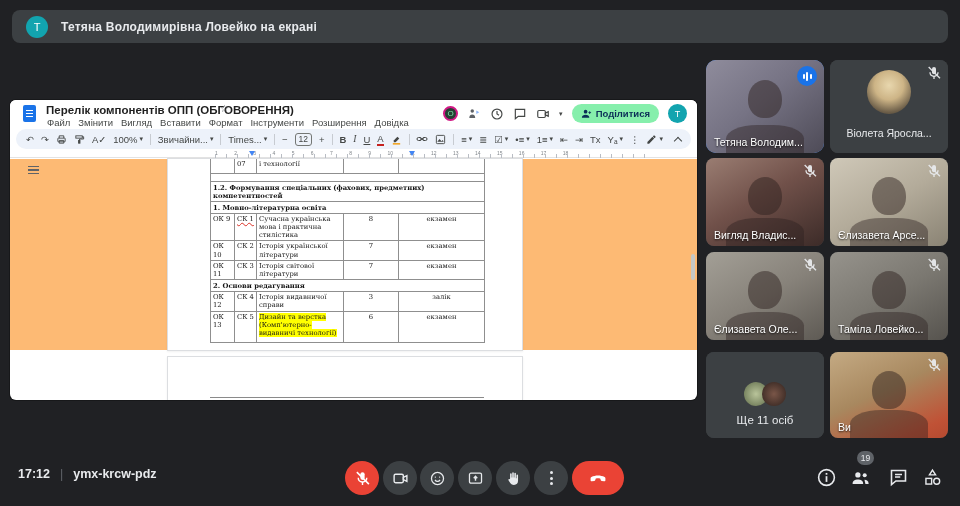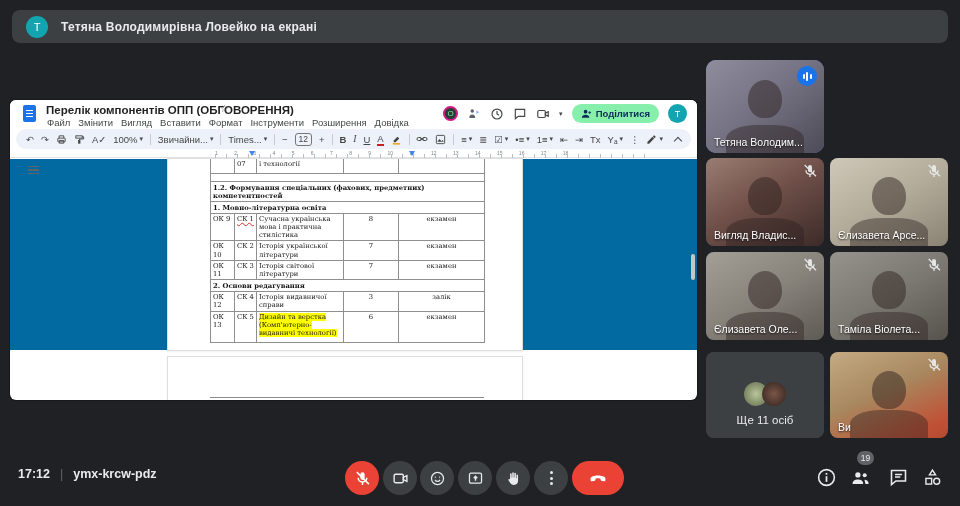--- a/index.html
+++ b/index.html
@@ -53,21 +53,21 @@
   .ruler { position:absolute; left:0; top:50px; width:100%; height:8px; background:#fff;
            border-bottom:1px solid #e3e3e3; }
   .ruler .ticks { position:absolute; left:205px; top:4px; width:440px; height:4px;
            background:repeating-linear-gradient(90deg,#b9bdc4 0 1px, transparent 1px 11px); }
   .ruler .nums { position:absolute; left:205px; top:0; width:440px; font-size:5px; color:#80868b;
            word-spacing:15px; overflow:hidden; white-space:nowrap; }
   .ind { position:absolute; top:1px; width:0; height:0; border-left:3px solid transparent;
          border-right:3px solid transparent; border-top:5px solid #4285f4; }
 
   
-  .d-canvas { position:absolute; left:0; top:59px; width:100%; height:191px; background:#0369a1; }
+  .d-canvas { position:absolute; left:0; top:59px; width:100%; height:191px; background:#fdba74; }
   .outline-ico { position:absolute; left:18px; top:7px; width:11px; height:9px;
          background:repeating-linear-gradient(#5f6368 0 1.4px, transparent 1.4px 3.4px); }
   .page { position:absolute; background:#fff; border:1px solid #dcdee1; box-shadow:0 1px 2px rgba(0,0,0,.06); }
   .page1 { left:157px; top:-1px; width:356px; height:193px; }
   .page2 { left:157px; top:197px; width:356px; height:46px; }
   .p2line { position:absolute; left:42px; top:40px; width:274px; border-top:1px solid #8a8a8a; }
 
   
   table.octab { position:absolute; left:42px; top:0; width:274px; border-collapse:collapse;
          font-family:"DejaVu Serif", serif; font-size:6.8px; color:#141414; line-height:1.2;
@@ -370,20 +370,31 @@
         <div class="sil"></div>
       </div>
     <div class="audioind">
         <i></i>
         <i></i>
         <i></i>
       </div>
     <div class="nm">Тетяна Володим...</div>
   </div>
 
+  <div class="tile c2 r1">
+    <div class="feed" style="background:#3c4043"></div>
+    <div class="bigav" style="background:radial-gradient(circle at 50% 35%,#e8d7ae 0%,#cdb486 40%,#6b5d48 75%,#403a2e 100%)"></div>
+    <div class="micoff">
+      <svg viewBox="0 0 24 24" fill="#e8eaed">
+          <path d="M12 14a3 3 0 0 0 3-3V6a3 3 0 0 0-6 0v5a3 3 0 0 0 3 3z"></path>
+          <path d="M17 11a5 5 0 0 1-10 0H5a7 7 0 0 0 6 6.9V21h2v-3.1A7 7 0 0 0 19 11h-2z"></path>
+          <line x1="4" y1="3" x2="21" y2="20" stroke="#e8eaed" stroke-width="2"></line>
+        </svg></div>
+    <div class="nm-av">Віолета Яросла...</div>
+  </div>
 
   <div class="tile c1 r2">
     <div class="feed" style="background:linear-gradient(150deg,#9a7d72 0%,#71514a 45%,#3c2b28 100%)">
         <div class="sil"></div>
       </div>
     <div class="micoff">
       <svg viewBox="0 0 24 24" fill="#e8eaed">
           <path d="M12 14a3 3 0 0 0 3-3V6a3 3 0 0 0-6 0v5a3 3 0 0 0 3 3z"></path>
           <path d="M17 11a5 5 0 0 1-10 0H5a7 7 0 0 0 6 6.9V21h2v-3.1A7 7 0 0 0 19 11h-2z"></path>
           <line x1="4" y1="3" x2="21" y2="20" stroke="#e8eaed" stroke-width="2"></line>
@@ -420,21 +431,21 @@
   <div class="tile c2 r3">
     <div class="feed" style="background:linear-gradient(150deg,#96938c 0%,#7b7871 50%,#56534e 100%)">
         <div class="sil"></div>
       </div>
     <div class="micoff">
       <svg viewBox="0 0 24 24" fill="#e8eaed">
           <path d="M12 14a3 3 0 0 0 3-3V6a3 3 0 0 0-6 0v5a3 3 0 0 0 3 3z"></path>
           <path d="M17 11a5 5 0 0 1-10 0H5a7 7 0 0 0 6 6.9V21h2v-3.1A7 7 0 0 0 19 11h-2z"></path>
           <line x1="4" y1="3" x2="21" y2="20" stroke="#e8eaed" stroke-width="2"></line>
         </svg></div>
-    <div class="nm">Таміла Віолета...</div>
+    <div class="nm">Таміла Ловейко...</div>
   </div>
 
   <div class="tile c1 r4">
     <div class="feed" style="background:#3c4043"></div>
     <div class="ovl-avs">
       <div style="background:radial-gradient(circle,#b9c49a 0%,#5f6b4a 100%)"></div>
       <div style="background:radial-gradient(circle,#7a5648 0%,#2e211d 100%)"></div>
     </div>
     <div class="ovl-label">Ще 11 осіб</div>
   </div>

